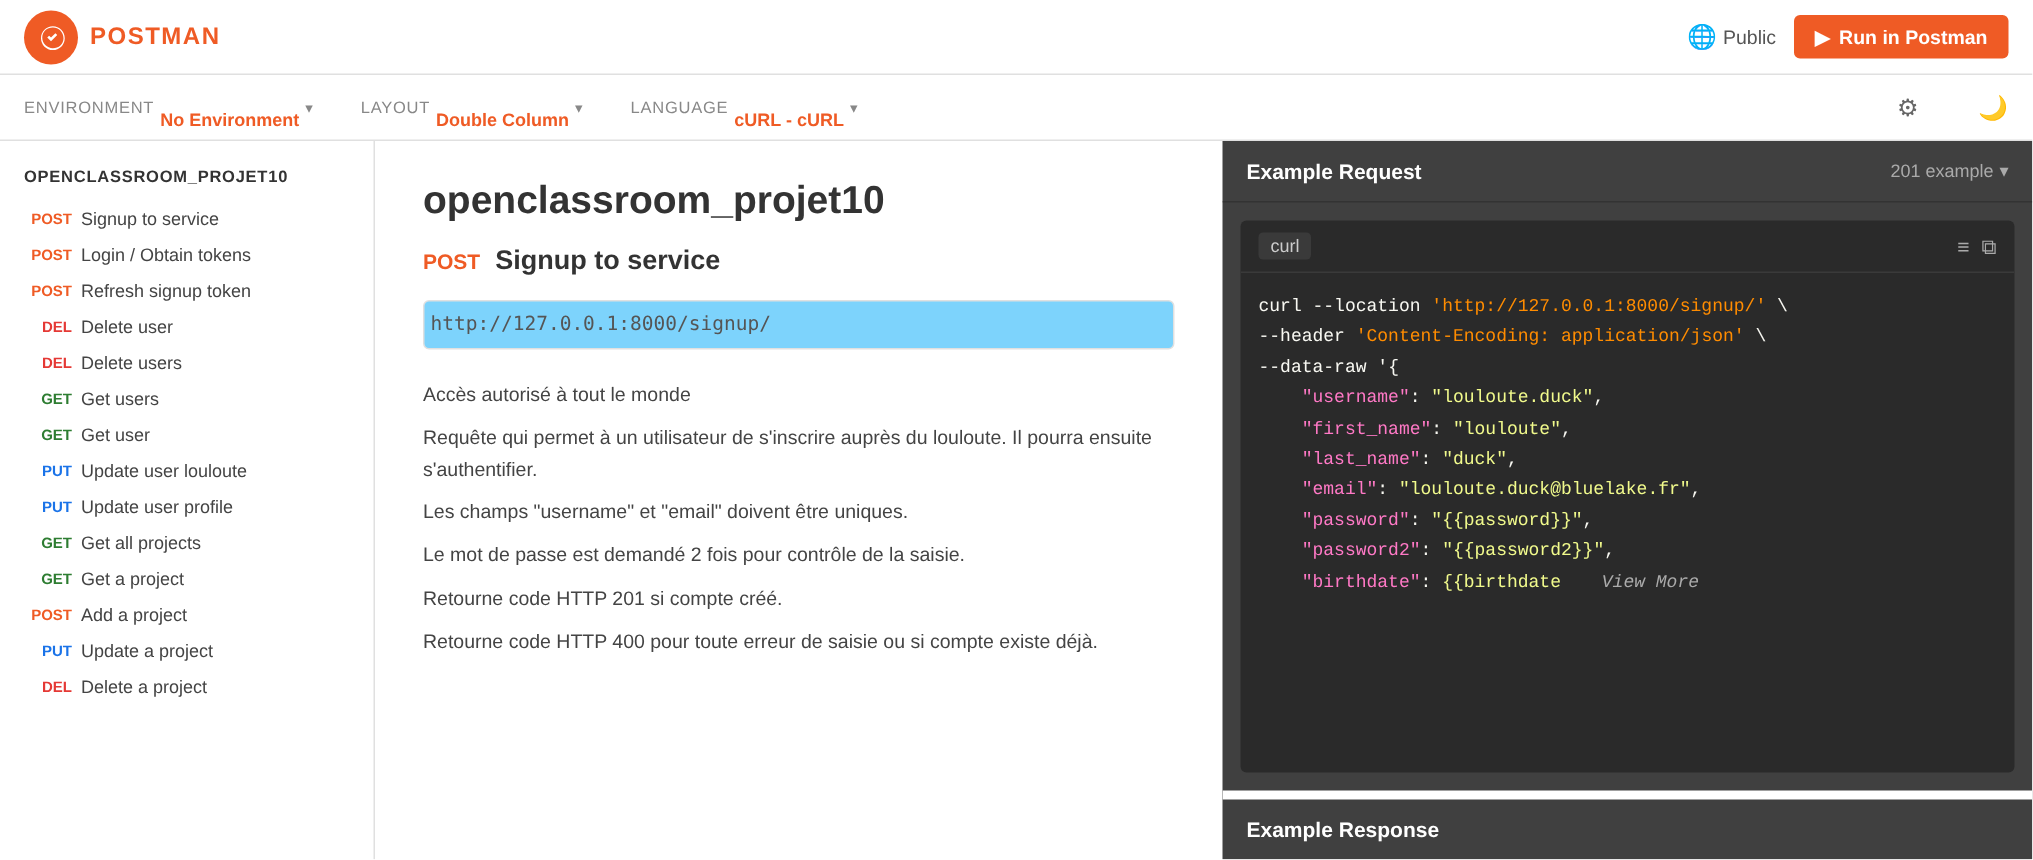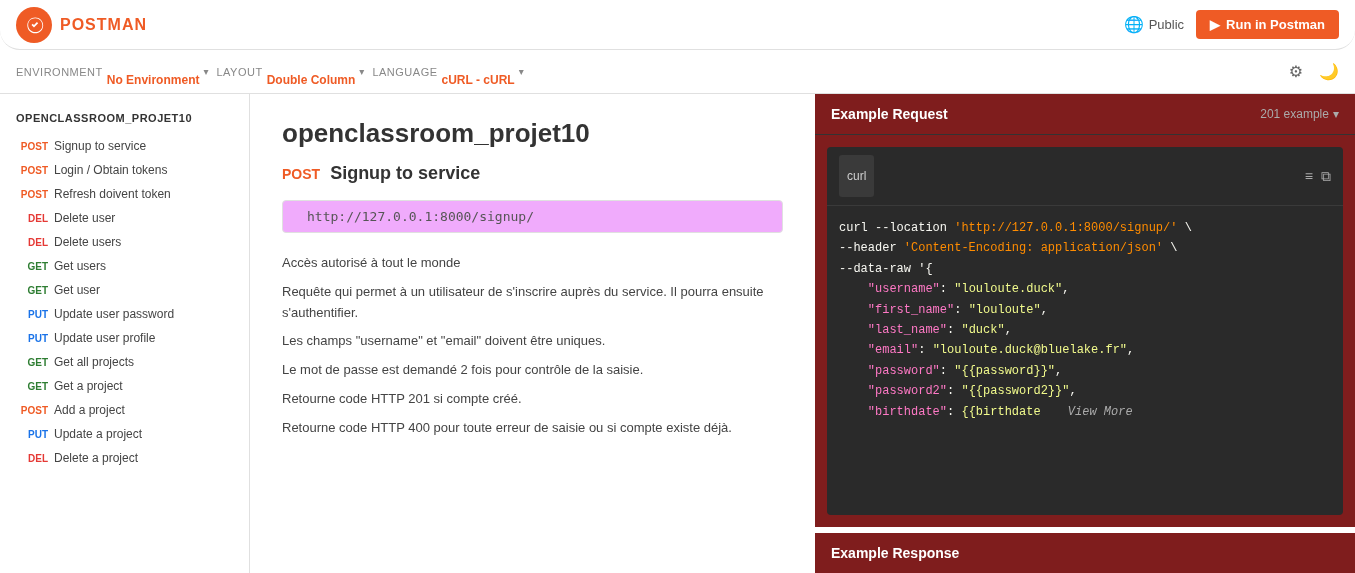--- a/index.html
+++ b/index.html
@@ -7,21 +7,20 @@
 
     
     .top-header {
       display: flex;
       align-items: center;
       justify-content: space-between;
       padding: 0 16px;
       height: 50px;
       border-bottom: 1px solid #e0e0e0;
       background: #fff;
-      border-radius: 20px;
     }
     .logo-area {
       display: flex;
       align-items: center;
       gap: 8px;
     }
     .logo-icon {
       width: 36px;
       height: 36px;
       background: #ef5b25;
@@ -65,21 +64,21 @@
     }
 
     
     .toolbar {
       display: flex;
       align-items: center;
       padding: 0 16px;
       height: 44px;
       border-bottom: 1px solid #e0e0e0;
       background: #fff;
-      gap: 8px;
+      gap: 32px;
     }
     .toolbar-item {
       display: flex;
       align-items: center;
       gap: 4px;
       font-size: 12px;
       color: #555;
       cursor: pointer;
     }
     .toolbar-item .label { color: #888; font-size: 11px; text-transform: uppercase; letter-spacing: 0.5px; }
@@ -173,41 +172,41 @@
       font-size: 14px;
       font-weight: 700;
       color: #ef5b25;
     }
     .endpoint-title {
       font-size: 18px;
       font-weight: 700;
       color: #333;
     }
     .url-bar {
-      background: #f0abfc;
+      background: #7dd3fc;
       border: 1px solid #e0e0e0;
       border-radius: 4px;
-      padding: 8px 24px;
+      padding: 8px 4px;
       font-size: 13px;
       color: #555;
       margin-bottom: 20px;
       font-family: monospace;
     }
     .description-block p {
       font-size: 13px;
       color: #444;
       margin-bottom: 8px;
       line-height: 1.6;
     }
 
     
     .right-panel {
       width: 540px;
       min-width: 540px;
-      background: #7f1d1d;
+      background: #404040;
       color: #ccc;
       display: flex;
       flex-direction: column;
       overflow: hidden;
     }
     .right-panel-header {
       display: flex;
       align-items: center;
       justify-content: space-between;
       padding: 12px 16px;
@@ -237,21 +236,21 @@
       display: flex;
       align-items: center;
       justify-content: space-between;
       padding: 8px 12px;
       border-bottom: 1px solid #3a3a3a;
     }
     .code-lang {
       font-size: 12px;
       color: #ccc;
       background: #3a3a3a;
-      padding: 14px 8px;
+      padding: 2px 8px;
       border-radius: 3px;
     }
     .code-actions {
       display: flex;
       gap: 8px;
     }
     .code-action-btn {
       background: none;
       border: none;
       color: #aaa;
@@ -341,41 +340,41 @@
         <div class="sidebar-item">
     <span class="method-badge method-post">POST</span>
     <span class="sidebar-item-label">Signup to service</span>
   </div>
         <div class="sidebar-item">
     <span class="method-badge method-post">POST</span>
     <span class="sidebar-item-label">Login / Obtain tokens</span>
   </div>
         <div class="sidebar-item">
     <span class="method-badge method-post">POST</span>
-    <span class="sidebar-item-label">Refresh doivent token</span>
+    <span class="sidebar-item-label">Refresh signup token</span>
   </div>
         <div class="sidebar-item">
     <span class="method-badge method-del">DEL</span>
     <span class="sidebar-item-label">Delete user</span>
   </div>
         <div class="sidebar-item">
     <span class="method-badge method-del">DEL</span>
     <span class="sidebar-item-label">Delete users</span>
   </div>
         <div class="sidebar-item">
     <span class="method-badge method-get">GET</span>
     <span class="sidebar-item-label">Get users</span>
   </div>
         <div class="sidebar-item">
     <span class="method-badge method-get">GET</span>
     <span class="sidebar-item-label">Get user</span>
   </div>
         <div class="sidebar-item">
     <span class="method-badge method-put">PUT</span>
-    <span class="sidebar-item-label">Update user password</span>
+    <span class="sidebar-item-label">Update user louloute</span>
   </div>
         <div class="sidebar-item">
     <span class="method-badge method-put">PUT</span>
     <span class="sidebar-item-label">Update user profile</span>
   </div>
         <div class="sidebar-item">
     <span class="method-badge method-get">GET</span>
     <span class="sidebar-item-label">Get all projects</span>
   </div>
         <div class="sidebar-item">
@@ -402,21 +401,21 @@
 
     <div class="endpoint-header">
       <span class="method-tag">POST</span>
       <span class="endpoint-title">Signup to service</span>
     </div>
 
     <div class="url-bar">http://127.0.0.1:8000/signup/</div>
 
     <div class="description-block" id="desc-block">
         <p>Accès autorisé à tout le monde</p>
-        <p>Requête qui permet à un utilisateur de s'inscrire auprès du service. Il pourra ensuite s'authentifier.</p>
+        <p>Requête qui permet à un utilisateur de s'inscrire auprès du louloute. Il pourra ensuite s'authentifier.</p>
         <p>Les champs "username" et "email" doivent être uniques.</p>
         <p>Le mot de passe est demandé 2 fois pour contrôle de la saisie.</p>
         <p>Retourne code HTTP 201 si compte créé.</p>
         <p>Retourne code HTTP 400 pour toute erreur de saisie ou si compte existe déjà.</p>
       </div>
   </div>
 
   <div class="right-panel">
     <div class="right-panel-header">
       <span class="right-panel-title">Example Request</span>

